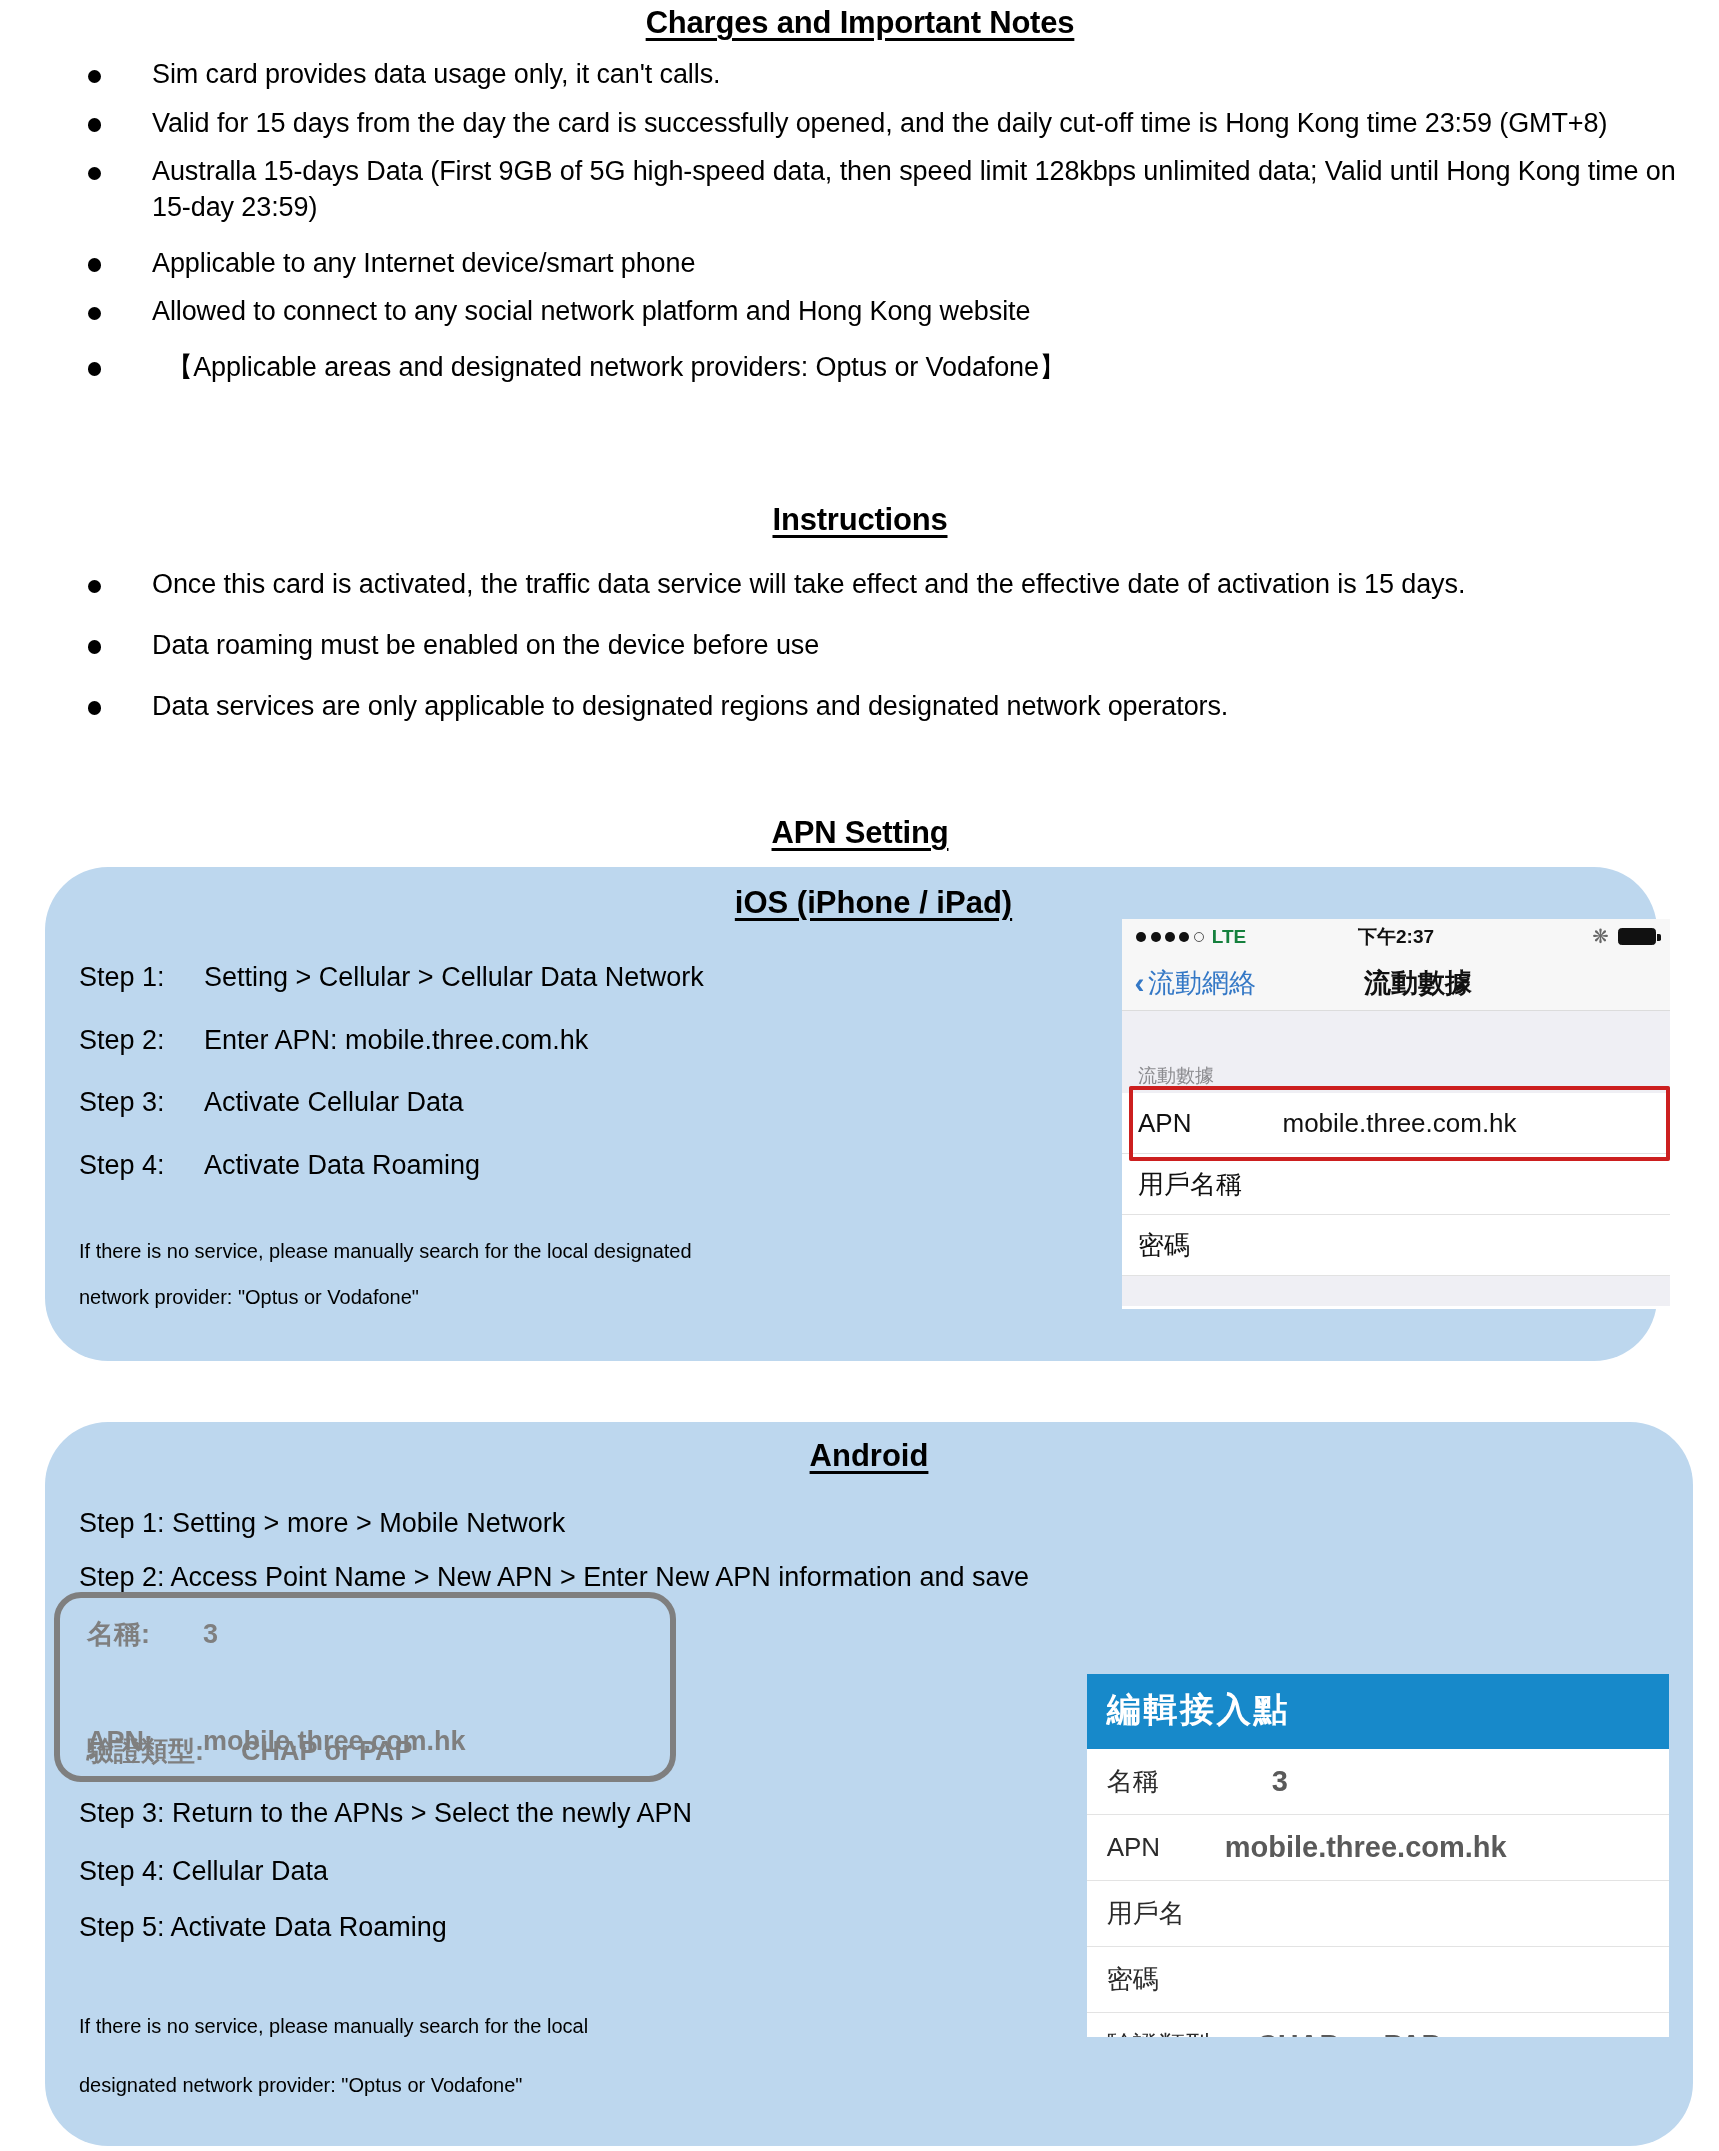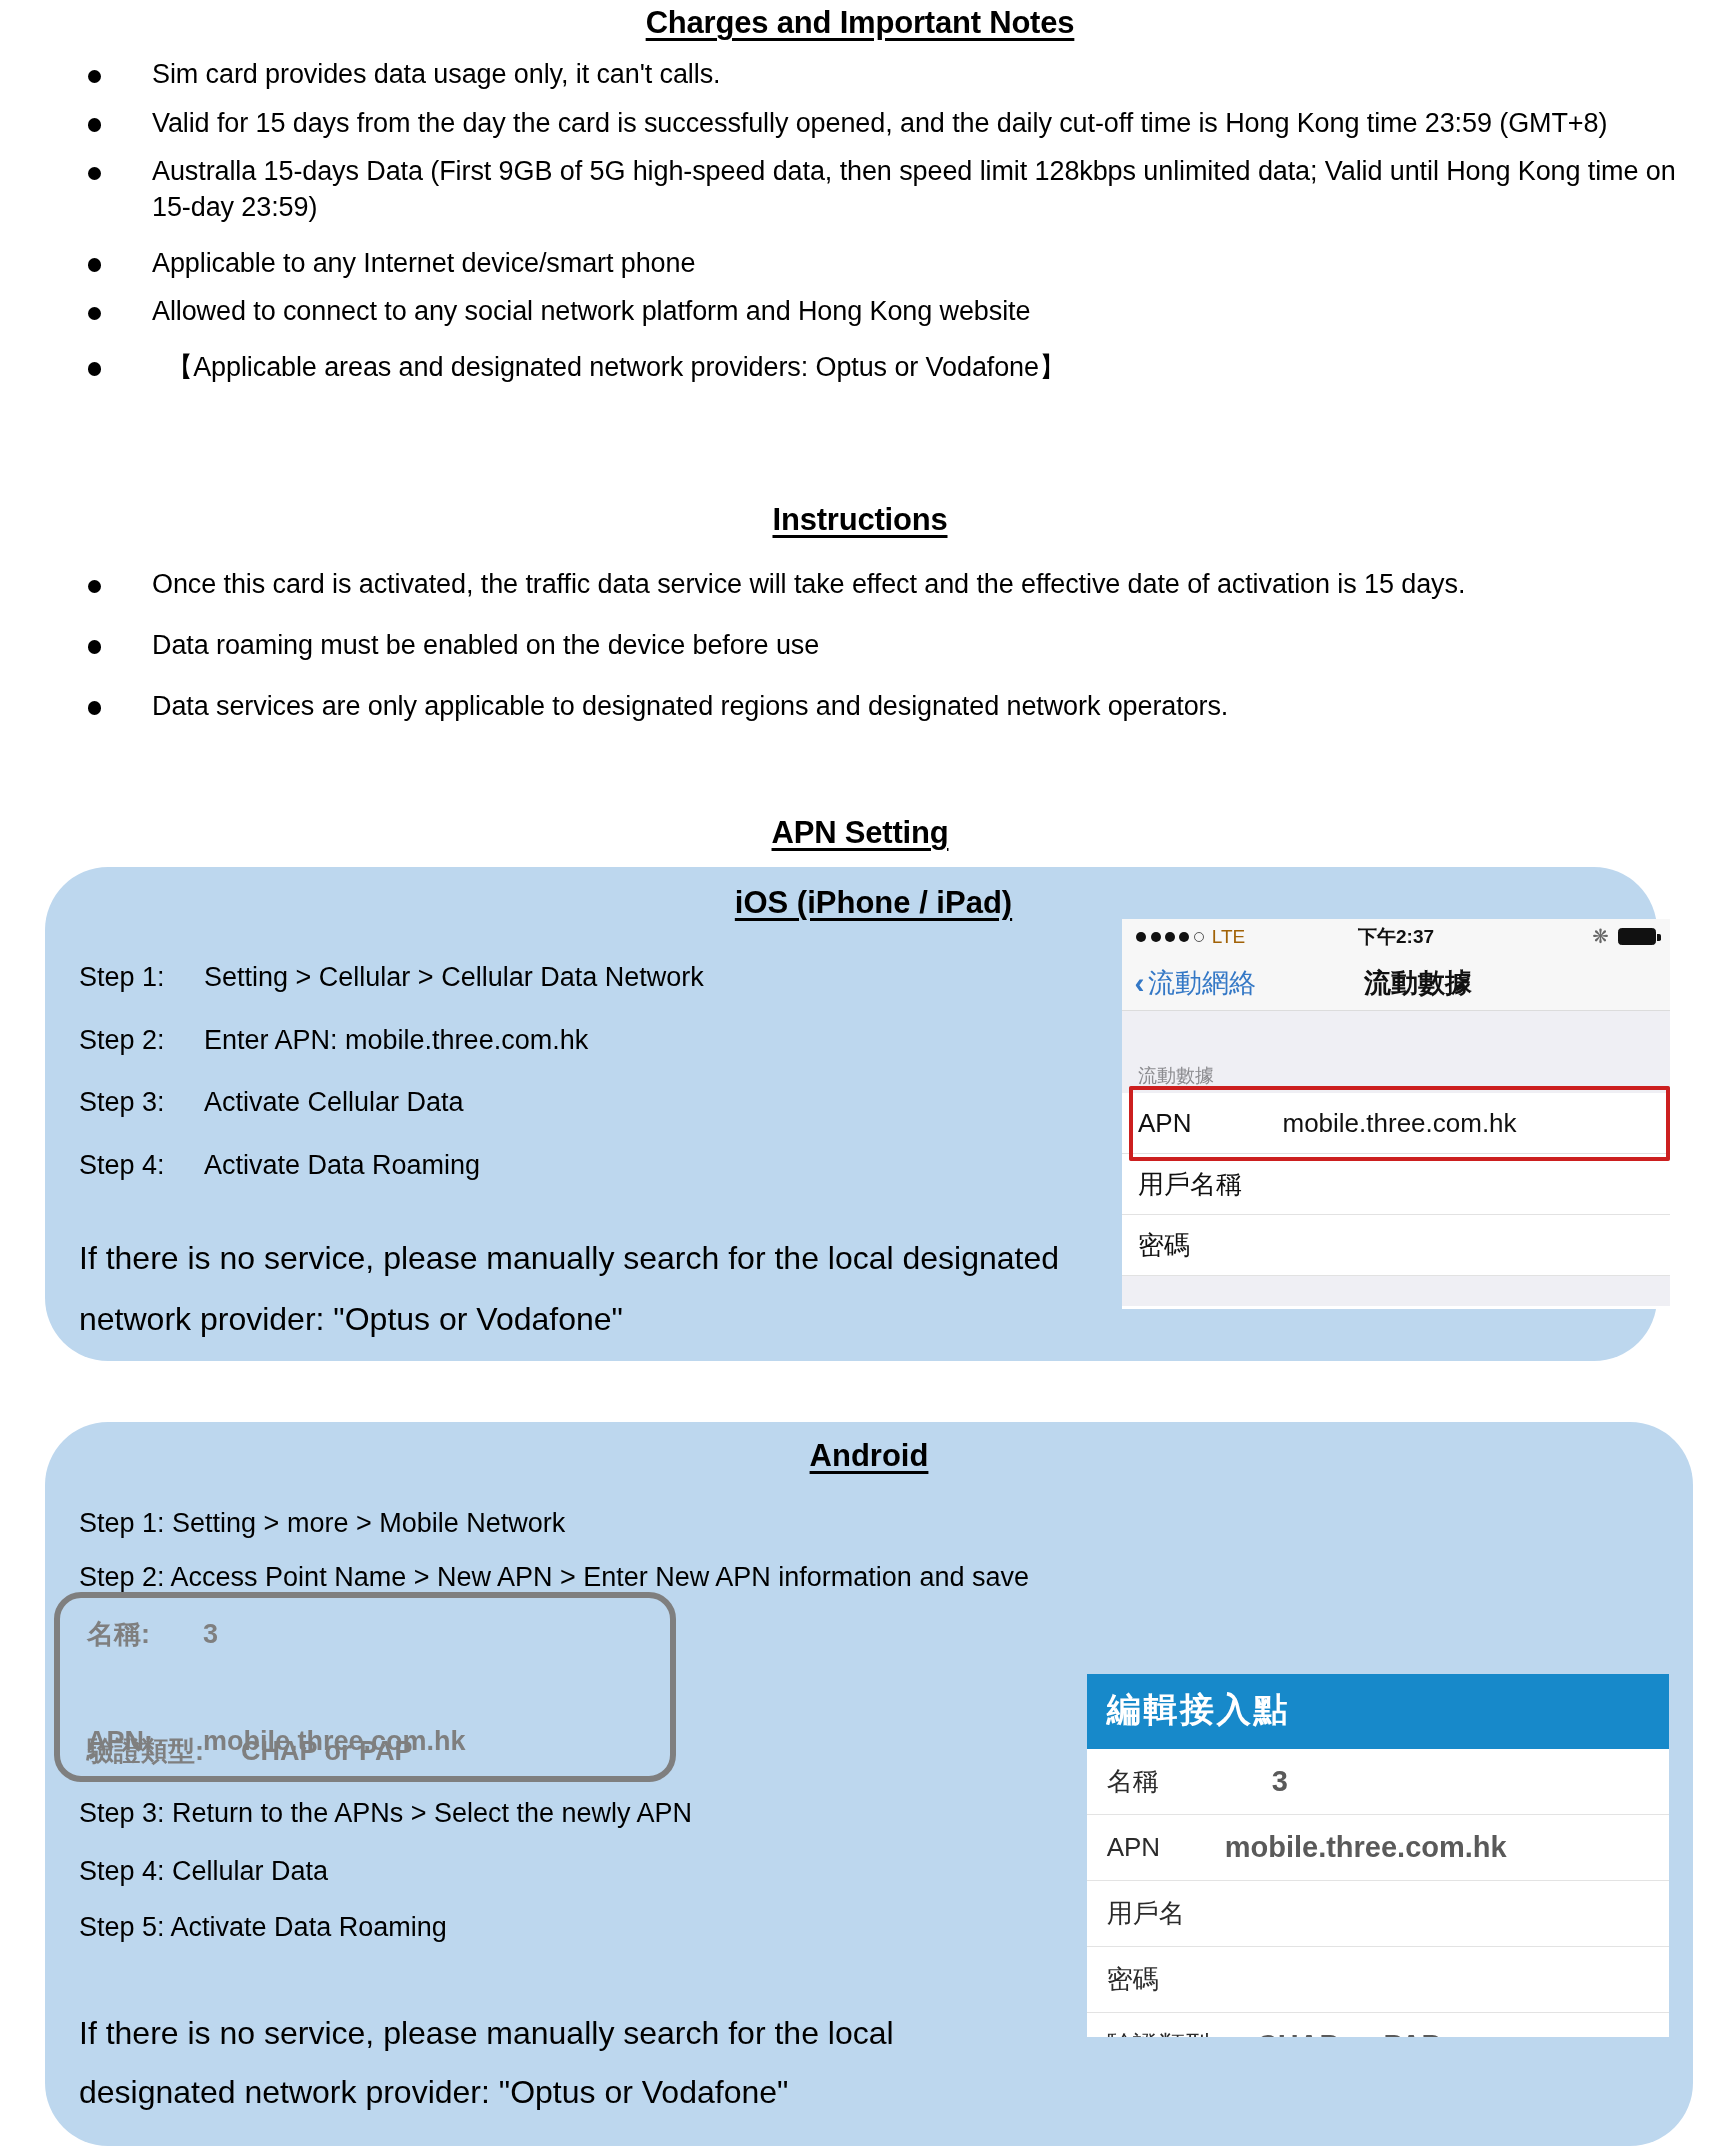--- a/index.html
+++ b/index.html
@@ -60,21 +60,21 @@
   }
 
   .step-line {
     font-size: 27px;
     line-height: 1.28;
     white-space: nowrap;
   }
   .step-label { display: inline-block; width: 125px; }
 
   .note-line {
-    font-size: 32px;
+    font-size: 20px;
     line-height: 1.3;
   }
 
   
   .ios-shot {
     position: absolute;
     background: #ffffff;
     overflow: hidden;
     font-family: "Liberation Sans", sans-serif;
   }
@@ -82,21 +82,21 @@
     height: 36px;
     background: #f7f7f7;
     display: flex;
     align-items: center;
     padding: 0 14.3px;
     position: relative;
   }
   .ios-sig { display: flex; align-items: center; gap: 4.5px; }
   .sig-dot { width: 9.9px; height: 9.9px; border-radius: 50%; background: #111; }
   .sig-dot.hollow { background: transparent; border: 1.8px solid #555; }
-  .ios-lte { font-size: 19px; font-weight: 400; margin-left: 8px; color: #a16207; }
+  .ios-lte { font-size: 19px; font-weight: 700; margin-left: 8px; color: #15803d; }
   .ios-time {
     position: absolute; left: 0; right: 0; text-align: center;
     font-size: 19px; font-weight: 700; color: #111;
   }
   .ios-right { margin-left: auto; display: flex; align-items: center; gap: 9px; }
   .bt-icon { font-size: 19.7px; color: #666; line-height: 1; }
   .batt {
     width: 38px; height: 17px; border: 1.8px solid #111; border-radius: 3.6px;
     position: relative; background: #111;
   }

